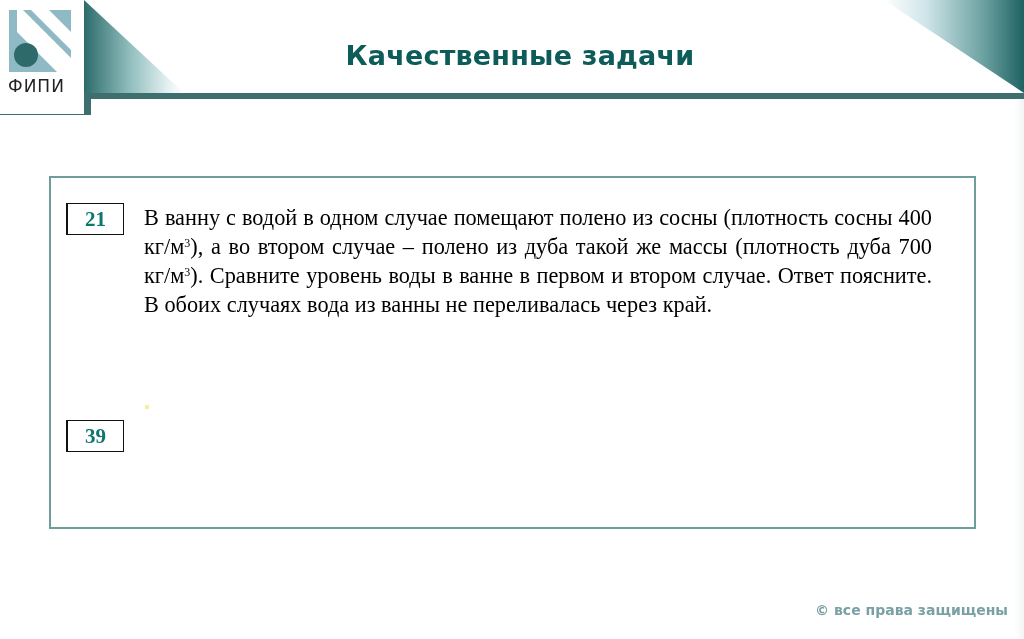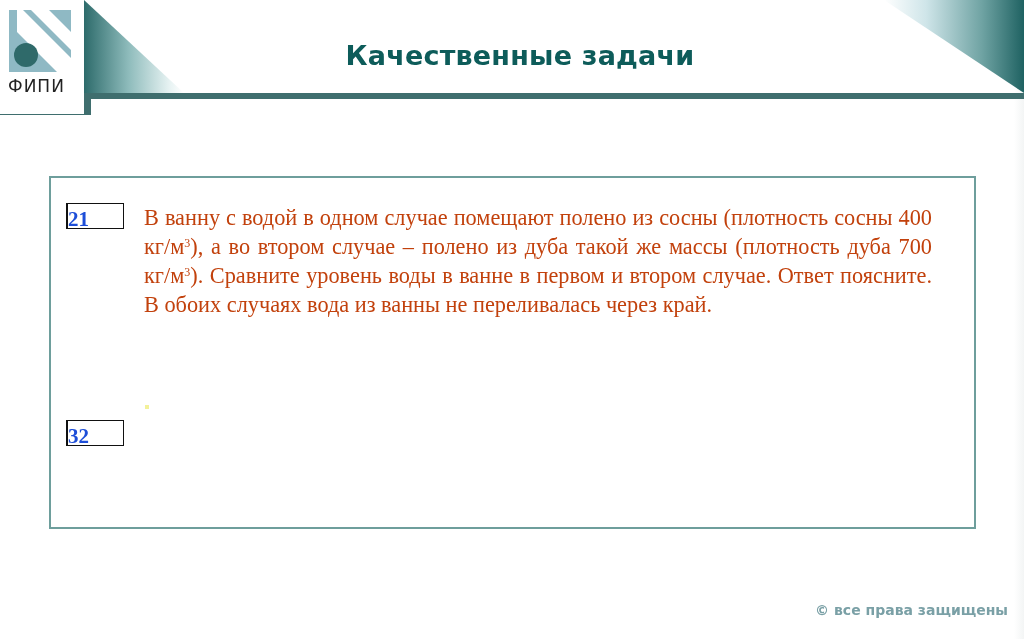--- a/index.html
+++ b/index.html
@@ -46,28 +46,28 @@
       font-family: "DejaVu Sans", sans-serif; font-weight: bold; font-size: 27px;
       color: #0d5c5a; letter-spacing: 0.2px;
     }
 
     
     .task-frame {
       position: absolute; left: 49px; top: 176px; width: 927px; height: 353px;
       border: 2px solid #6e9e9c; box-sizing: border-box; background: #fff;
     }
     .task-number {
-      position: absolute; width: 58px; height: 26px; box-sizing: border-box;
+      position: absolute; width: 58px; height: 32px; box-sizing: border-box;
       border: 1.5px solid #111; border-left-width: 2px;
       font-family: "Liberation Serif", serif; font-weight: bold; font-size: 21px;
-      color: #1d4ed8; line-height: 31px;
+      color: #0f766e; text-align: center; line-height: 31px;
     }
     .task-text {
       position: absolute; font-family: "Liberation Serif", serif; font-size: 22.3px;
-      color: #c2410c; line-height: 29px; text-align: justify; width: 788px;
+      color: #000000; line-height: 29px; text-align: justify; width: 788px;
     }
     .task-text sup { font-size: 12px; vertical-align: top; position: relative; top: -3px; }
     .stray-dot {
       position: absolute; left: 145px; top: 405px; width: 4px; height: 4px; background: #f3f19a;
     }
 
     .copyright {
       position: absolute; right: 16px; top: 602px;
       font-family: "DejaVu Sans", sans-serif; font-weight: bold; font-size: 14px;
       color: #7aa0a6;
@@ -100,16 +100,16 @@
 
   <div class="page-title">Качественные задачи</div>
 
   <div class="task-frame"></div>
 
   <div class="task-number" style="left:66px; top:203px;">21</div>
   <div class="task-text" style="left:144px; top:203px;"><span>В ванну с водой в одном случае помещают полено из сосны (плотность сосны 400 кг/м</span><sup>3</sup><span>), а во втором случае – полено из дуба такой же массы (плотность дуба 700 кг/м</span><sup>3</sup><span>). Сравните уровень воды в ванне в первом и втором случае. Ответ поясните. В обоих случаях вода из ванны не переливалась через край.</span></div>
 
   <div class="stray-dot"></div>
 
-  <div class="task-number" style="left:66px; top:420px;">32</div>
+  <div class="task-number" style="left:66px; top:420px;">39</div>
 
   <div class="copyright">© все права защищены</div>
 </div>
 
 </body></html>

